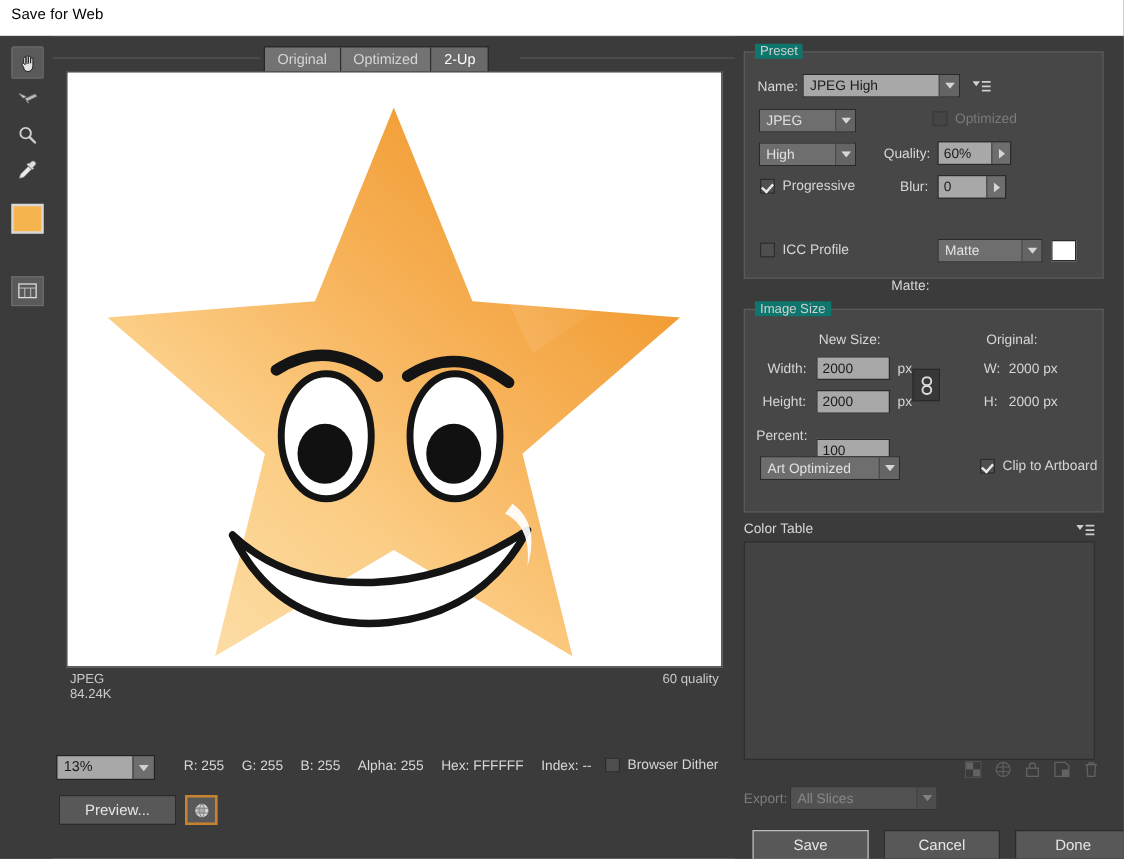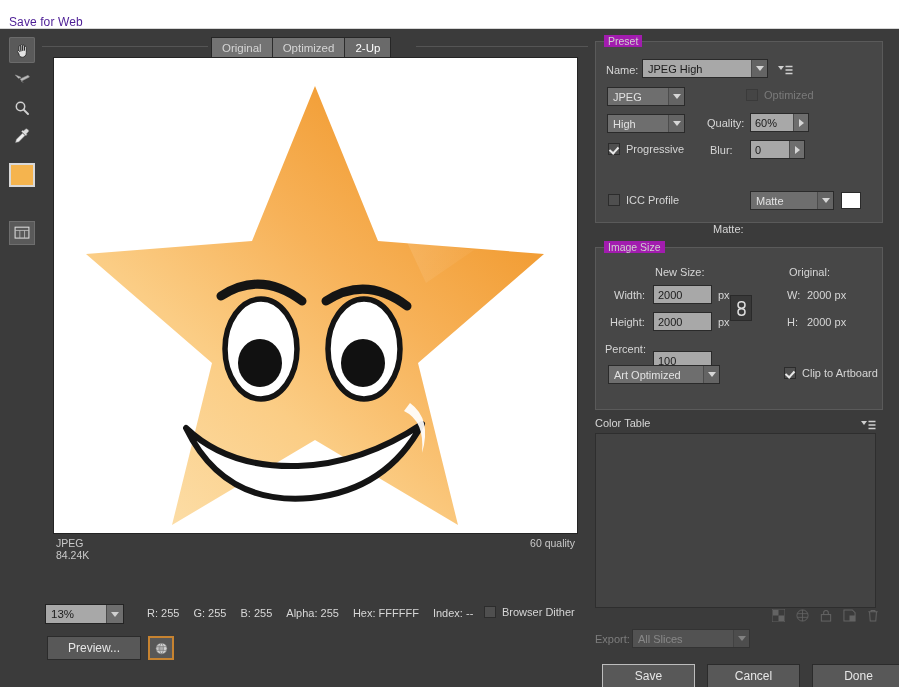--- a/index.html
+++ b/index.html
@@ -17,22 +17,22 @@
   }
 
   
   .titlebar {
     position: absolute; left: 0; top: 0;
     width: 899px; height: 29px;
     background: #ffffff;
     border-bottom: 1px solid #d6d6d6;
   }
   .titlebar .tt {
-    position: absolute; left: 9px; top: 15px;
-    font-size: 12px; color: #4c1d95;
+    position: absolute; left: 9px; top: 4px;
+    font-size: 12px; color: #000000;
     letter-spacing: .1px;
   }
 
   
   .body {
     position: absolute; left: 0; top: 29px;
     width: 899px; height: 658px;
     background: #3b3b3b;
   }
 
@@ -175,21 +175,21 @@
     width: 311px; height: 658px;
     background: #3b3b3b;
   }
   .group {
     position: absolute;
     background: #474747;
     border: 1px solid #5a5a5a;
   }
   .group > .legend {
     position: absolute; left: 8px; top: -7px;
-    background: #a21caf;
+    background: #0f766e;
     padding: 0 4px;
     font-size: 10.5px; color: #cfcfcf;
   }
   .lbl { font-size: 11px; color: #d6d6d6; position: absolute; white-space: nowrap; }
   .lbl.dim { color: #7d7d7d; }
 
   .field {
     position: absolute;
     background: #a8a8a8;
     color: #1b1b1b;
@@ -480,21 +480,21 @@
                 <polygon points="0,0 5,4 0,8" fill="#d6d6d6"></polygon>
               </svg>
           </div>
         </div>
 
         <div class="chk on" style="left:12px; top:101px;">
           <div class="box"></div>
           <span>Progressive</span>
         </div>
 
-        <div class="lbl" style="left:114px; top:102px;">Blur:</div>
+        <div class="lbl" style="left:124px; top:102px;">Blur:</div>
         <div class="spin" style="left:154px; top:98px; width:55px; height:19px;">
           <div class="v">0</div>
           <div class="a">
             <svg width="5" height="8" viewBox="0 0 5 8">
                 <polygon points="0,0 5,4 0,8" fill="#d6d6d6"></polygon>
               </svg>
           </div>
         </div>
 
         <div class="chk" style="left:12px; top:152px;">

